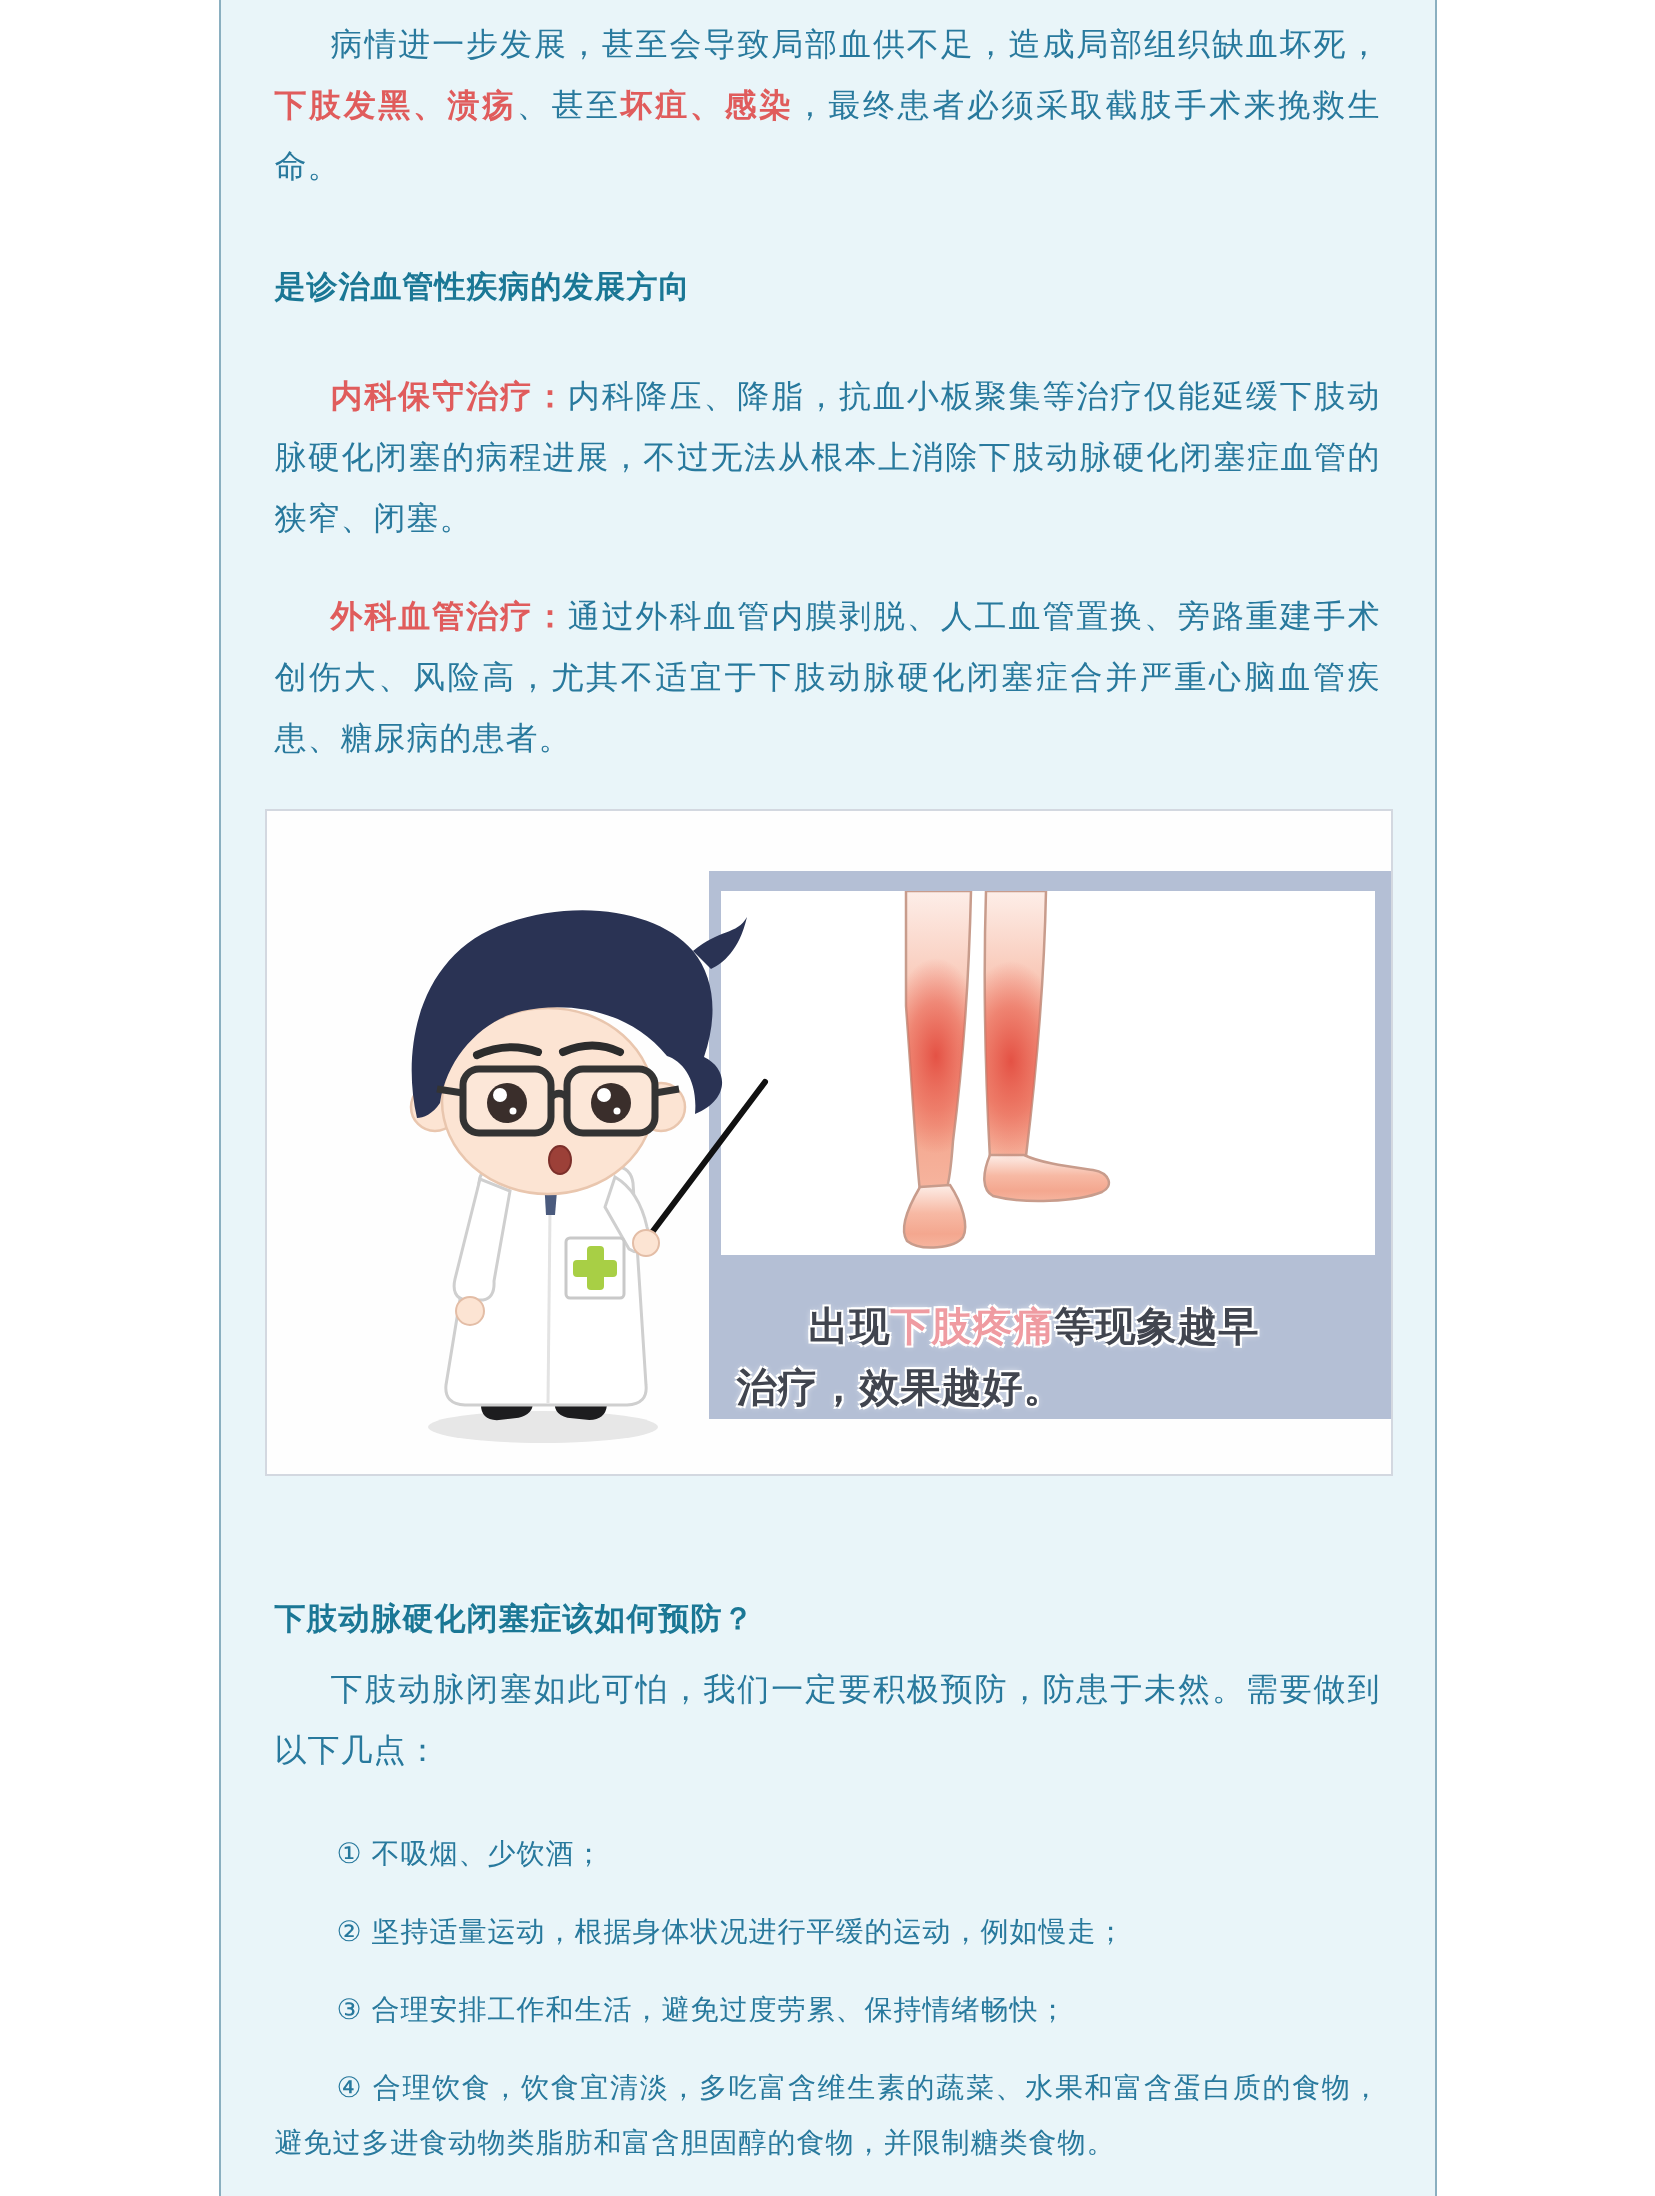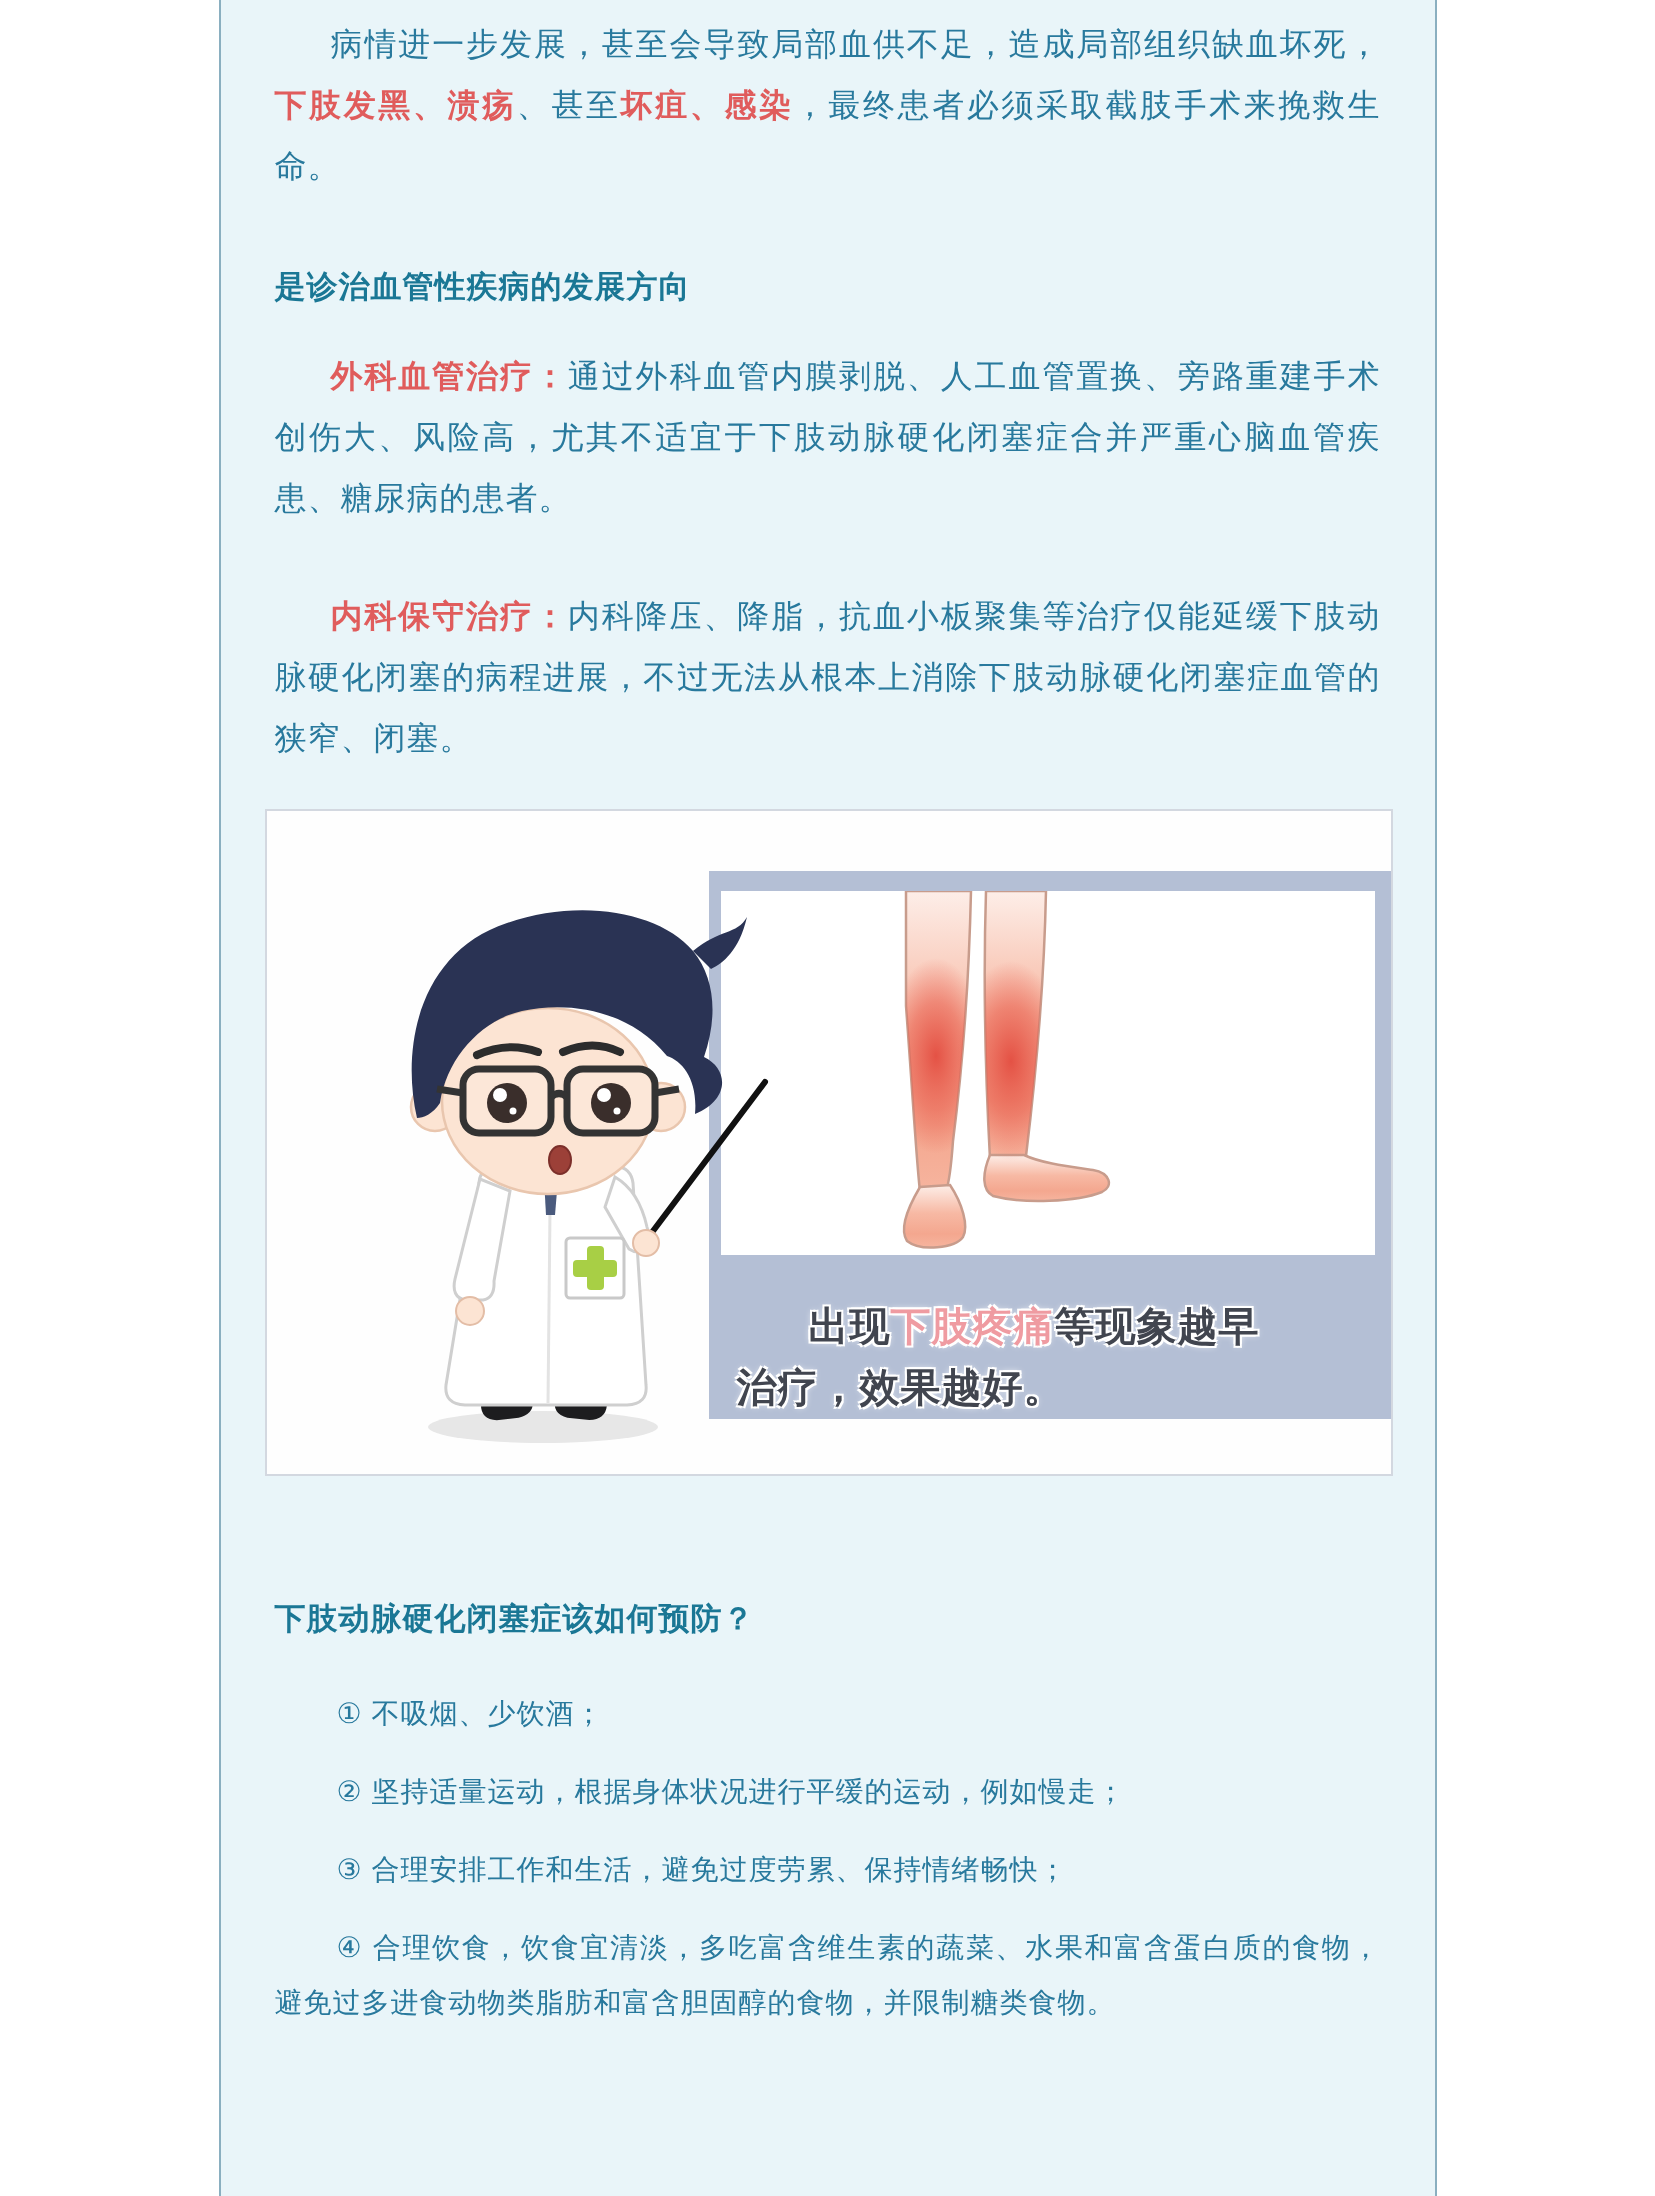--- a/index.html
+++ b/index.html
@@ -69,23 +69,23 @@
 </style>
 </head>
 <body>
 
 <div class="article-panel">
 
   <p class="body-p p1"><span>病情进一步发展，甚至会导致局部血供不足，造成局部组织缺血坏死，</span><span class="seg-red">下肢发黑、溃疡</span><span>、甚至</span><span class="seg-red">坏疽、感染</span><span>，最终患者必须采取截肢手术来挽救生命。</span></p>
 
   <h2 class="section-heading h1">是诊治血管性疾病的发展方向</h2>
 
+  <p class="body-p p2"><span class="lead-red">内科保守治疗：</span><span>内科降压、降脂，抗血小板聚集等治疗仅能延缓下肢动脉硬化闭塞的病程进展，不过无法从根本上消除下肢动脉硬化闭塞症血管的狭窄、闭塞。</span></p>
+
   <p class="body-p p3"><span class="lead-red">外科血管治疗：</span><span>通过外科血管内膜剥脱、人工血管置换、旁路重建手术创伤大、风险高，尤其不适宜于下肢动脉硬化闭塞症合并严重心脑血管疾患、糖尿病的患者。</span></p>
-
-  <p class="body-p p2"><span class="lead-red">内科保守治疗：</span><span>内科降压、降脂，抗血小板聚集等治疗仅能延缓下肢动脉硬化闭塞的病程进展，不过无法从根本上消除下肢动脉硬化闭塞症血管的狭窄、闭塞。</span></p>
 
 
   <div class="figure">
     <div class="fig-box">
 
       <div class="legs-panel">
         <div class="legs-frame">
           <svg width="654" height="364" viewBox="0 0 654 364">
             <defs>
               <linearGradient id="skin" x1="0" y1="0" x2="0" y2="1">
@@ -183,19 +183,20 @@
         <circle cx="350" cy="300" r="3.5" fill="#ffffff"></circle>
 
         <ellipse cx="293" cy="349" rx="11" ry="14" fill="#9c4038" stroke="#7c2f2a" stroke-width="2"></ellipse>
       </svg>
 
     </div>
   </div>
 
   <h2 class="section-heading h2">下肢动脉硬化闭塞症该如何预防？</h2>
 
+  <p class="body-p p5">下肢动脉闭塞如此可怕，我们一定要积极预防，防患于未然。需要做到以下几点：</p>
 
   <p class="list-item first"><span>①</span>&nbsp;<span>不吸烟、少饮酒；</span></p>
   <p class="list-item"><span>②</span>&nbsp;<span>坚持适量运动，根据身体状况进行平缓的运动，例如慢走；</span></p>
   <p class="list-item"><span>③</span>&nbsp;<span>合理安排工作和生活，避免过度劳累、保持情绪畅快；</span></p>
   <p class="list-item"><span>④</span>&nbsp;<span>合理饮食，饮食宜清淡，多吃富含维生素的蔬菜、水果和富含蛋白质的食物，避免过多进食动物类脂肪和富含胆固醇的食物，并限制糖类食物。</span></p>
 
 </div>
 
 </body></html>

